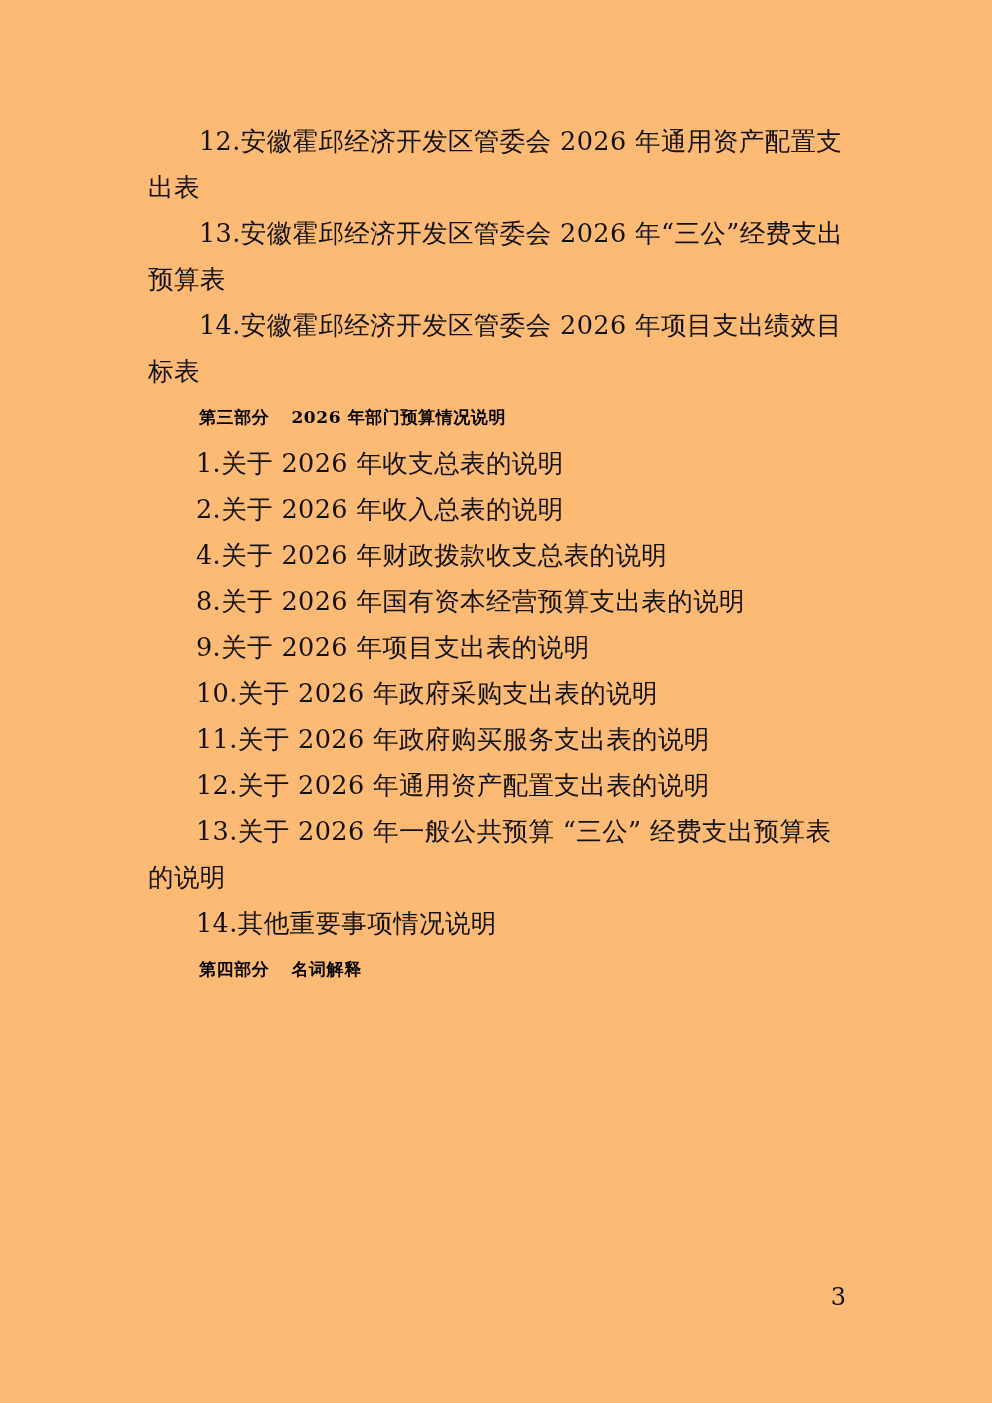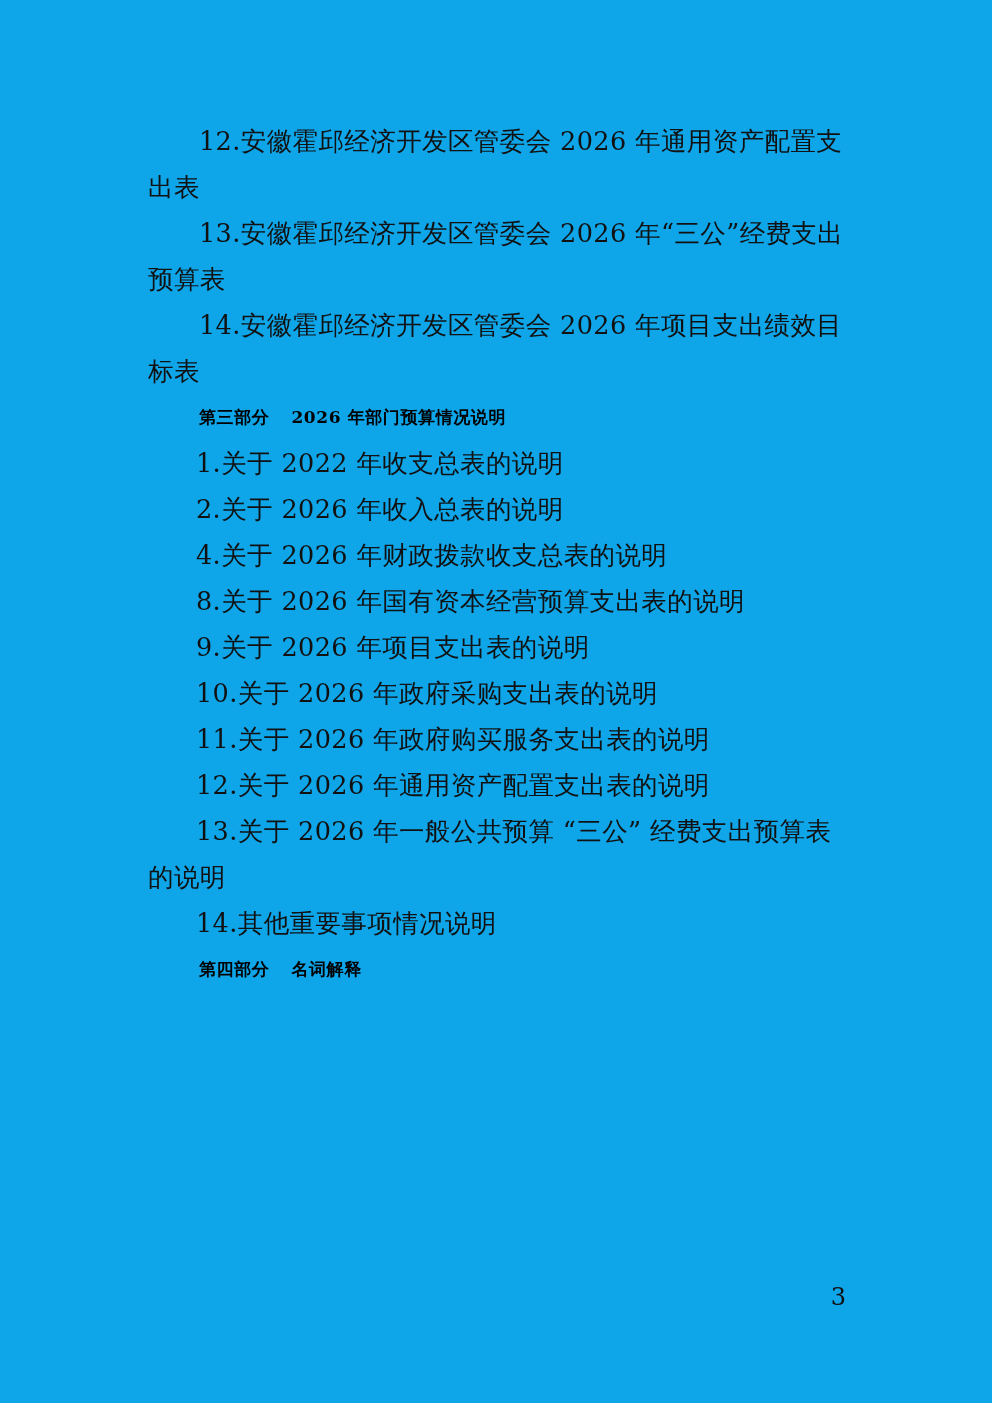--- a/index.html
+++ b/index.html
@@ -4,21 +4,21 @@
 <style>
   html, body {
     margin: 0;
     padding: 0;
     background: #ffffff;
   }
   .page {
     position: relative;
     width: 992px;
     height: 1403px;
-    background: #0ea5e9;
+    background: #fdba74;
     margin: 0 auto;
     overflow: hidden;
     font-family: "DejaVu Serif", "Liberation Serif", serif;
     color: #000000;
   }
   .content {
     position: absolute;
     left: 148px;
     top: 118px;
     width: 700px;
@@ -74,21 +74,21 @@
       <div class="line noindent">出表</div>
       <div class="line indent">13.安徽霍邱经济开发区管委会 2026 年“三公”经费支出</div>
       <div class="line noindent">预算表</div>
       <div class="line indent">14.安徽霍邱经济开发区管委会 2026 年项目支出绩效目</div>
       <div class="line noindent">标表</div>
     </div>
 
     <div class="heading"><span>第三部分</span><span class="gap"></span><span>2026 年部门预算情况说明</span></div>
 
     <div class="blocklist">
-      <div class="line indent-sm">1.关于 2022 年收支总表的说明</div>
+      <div class="line indent-sm">1.关于 2026 年收支总表的说明</div>
       <div class="line indent-sm">2.关于 2026 年收入总表的说明</div>
       <div class="line indent-sm">4.关于 2026 年财政拨款收支总表的说明</div>
       <div class="line indent-sm">8.关于 2026 年国有资本经营预算支出表的说明</div>
       <div class="line indent-sm">9.关于 2026 年项目支出表的说明</div>
       <div class="line indent-sm">10.关于 2026 年政府采购支出表的说明</div>
       <div class="line indent-sm">11.关于 2026 年政府购买服务支出表的说明</div>
       <div class="line indent-sm">12.关于 2026 年通用资产配置支出表的说明</div>
       <div class="line indent-sm">13.关于 2026 年一般公共预算 “三公” 经费支出预算表</div>
       <div class="line noindent">的说明</div>
       <div class="line indent-sm">14.其他重要事项情况说明</div>

